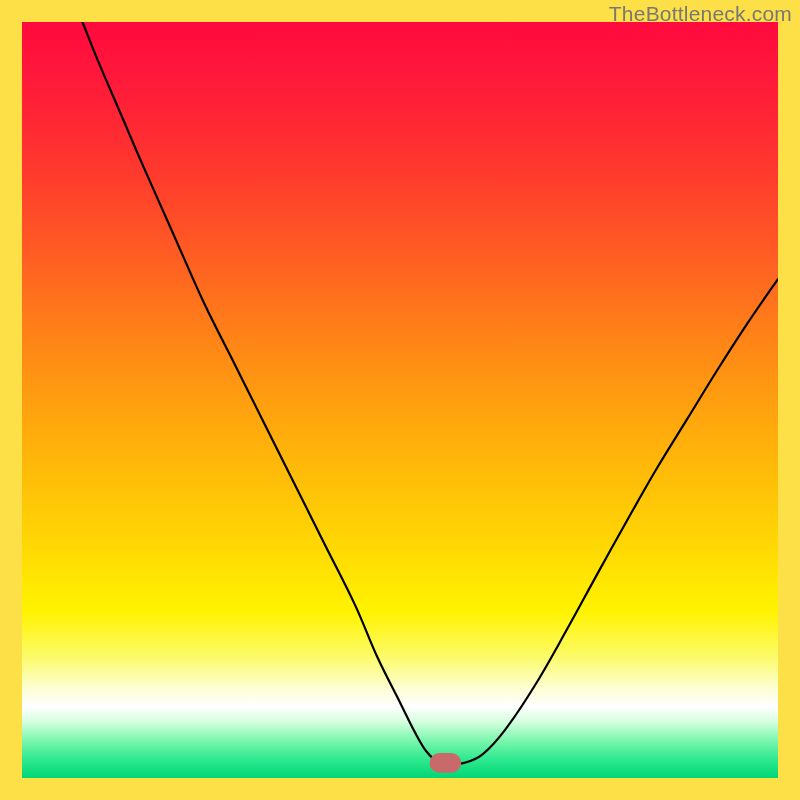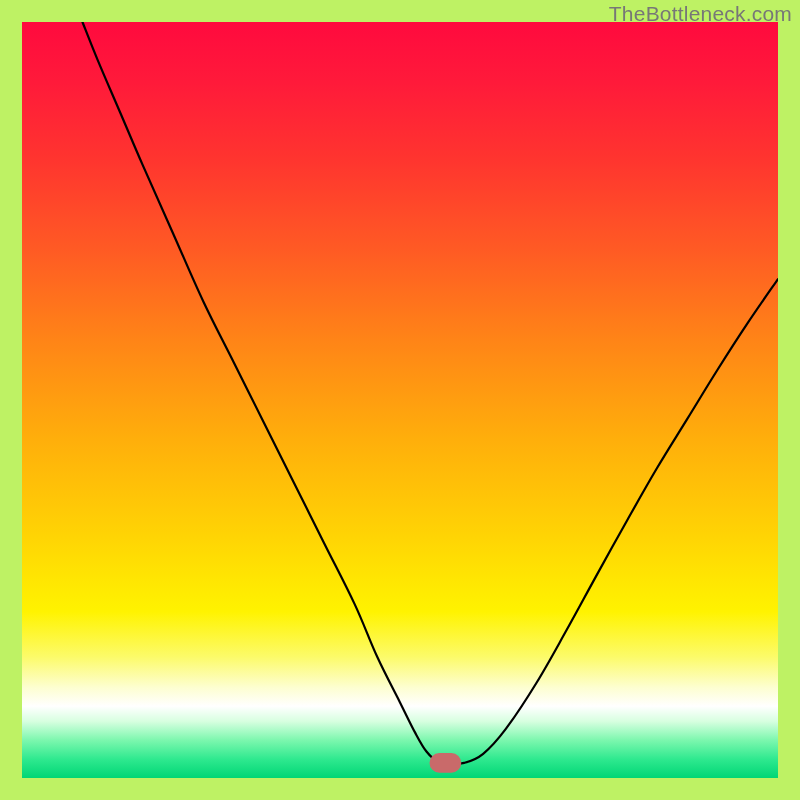--- a/index.html
+++ b/index.html
@@ -7,21 +7,21 @@
     padding: 0;
     width: 800px;
     height: 800px;
     background: #000;
     font-family: Arial, Helvetica, sans-serif;
   }
   .outer {
     position: relative;
     width: 800px;
     height: 800px;
-    background: #bef264;
+    background: #fde047;
     text-decoration: underline;
   }
   .plot-area {
     position: absolute;
     left: 22px;
     top: 22px;
     width: 756px;
     height: 756px;
     overflow: hidden;
   }

